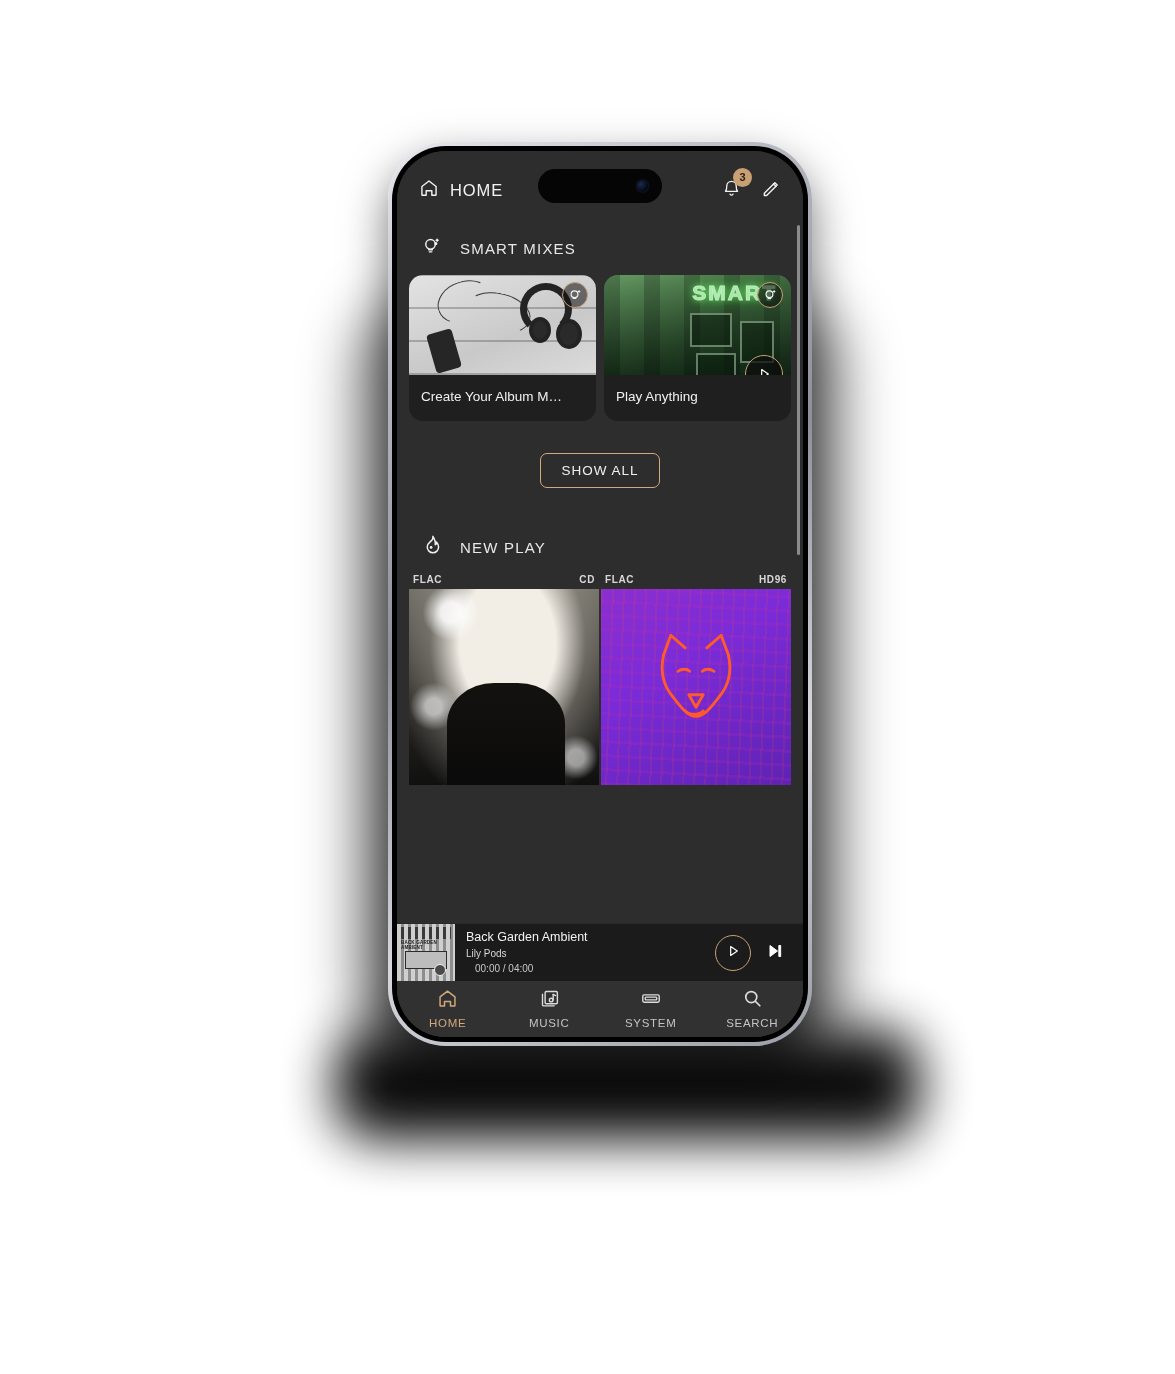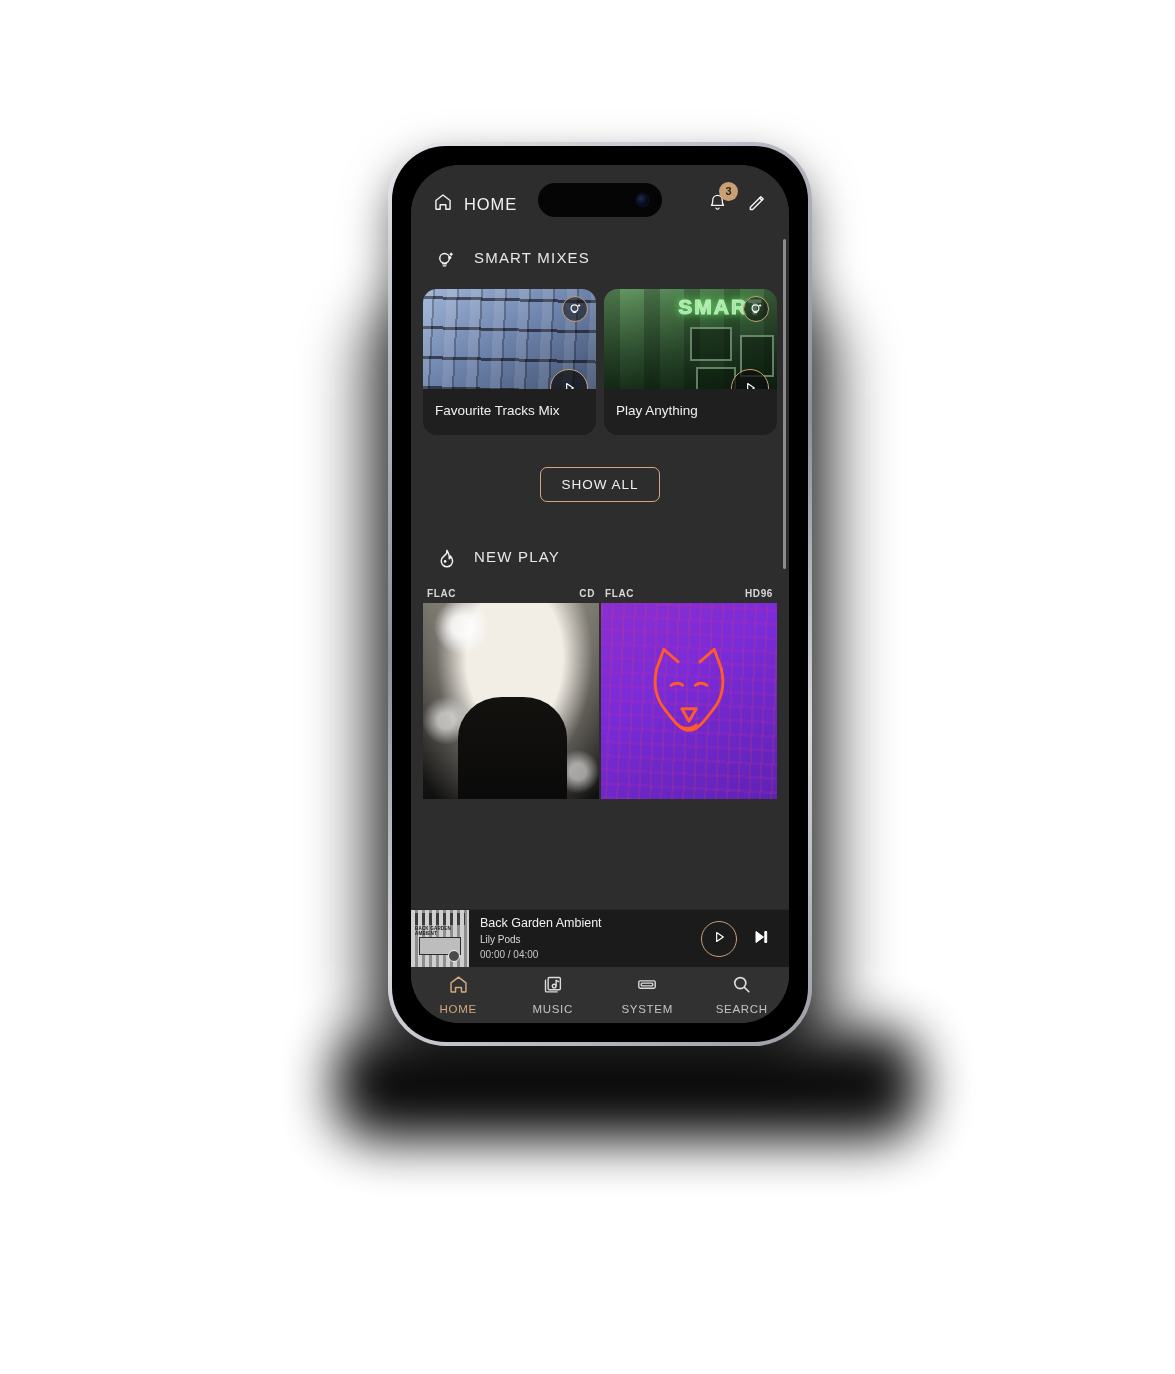--- a/index.html
+++ b/index.html
@@ -37,21 +37,21 @@
     width:424px; height:904px;
     border-radius:58px;
     background:linear-gradient(150deg,#e9eaee 0%,#b9bcc4 18%,#8d9099 45%,#d6d8de 72%,#9a9da5 100%);
     padding:4px;
     box-shadow:0 20px 45px rgba(0,0,0,.55);
   }
   .phone-inner{
     width:100%; height:100%;
     border-radius:54px;
     background:#000;
-    padding:19px;
+    padding:5px;
   }
   .screen{
     position:relative;
     width:100%; height:100%;
     border-radius:49px;
     background:#2d2d2d;
     overflow:hidden;
   }
 
   
@@ -94,21 +94,21 @@
     font-size:11px; font-weight:bold;
     display:flex; align-items:center; justify-content:center;
   }
 
   
   .body{
     position:absolute; top:62px; left:0; right:0; bottom:0;
     background:#2d2d2d;
     overflow:hidden;
   }
-  .sec-head{ display:flex; gap:17px; padding:22px 24px 14px 24px; }
+  .sec-head{ display:flex; align-items:center; gap:17px; padding:22px 24px 14px 24px; }
   .sec-title{ color:#e8e8e8; font-size:15px; letter-spacing:1.2px; }
 
   
   .grid{ display:grid; grid-template-columns:1fr 1fr; gap:8px; padding:0 12px; }
   .card{
     position:relative; background:#1f1f1f;
     border-radius:14px; overflow:hidden; height:146px;
   }
   .card-art{ position:relative; height:100px; overflow:hidden; }
   .card-label{
@@ -256,21 +256,21 @@
   .np-art .roof{ position:absolute; left:4px; top:3px; right:4px; height:12px;
       background:repeating-linear-gradient(90deg,#3a3a3a 0 3px,#cfcfcf 3px 7px); }
   .np-art .txt{ position:absolute; left:4px; top:16px; font-size:4.5px; color:#1a1a1a; font-weight:bold; letter-spacing:.2px; }
   .np-art .bench{ position:absolute; left:8px; bottom:13px; right:8px; height:18px;
       border:1.5px solid #2c2c2c; background:#bdbdbd; }
   .np-art .moon{ position:absolute; right:9px; bottom:6px; width:12px; height:12px; border-radius:50%;
       border:1.5px solid #f2f2f2; background:#4a4a4a; }
   .np-meta{ padding-left:11px; flex:1; min-width:0; }
   .np-title{ color:#f2f2f2; font-size:12.5px; line-height:1.5; white-space:nowrap; overflow:hidden; text-overflow:ellipsis; }
   .np-artist{ color:#d9d9d9; font-size:10px; line-height:1.5; }
-  .np-time{ color:#c9c9c9; font-size:10px; line-height:1.6; }
+  .np-time{ color:#c9c9c9; font-size:10px; line-height:1.6;margin-left:9px; }
   .np-ctrl{ display:flex; align-items:center; gap:14px; padding-right:18px; }
   .np-play{
     width:36px; height:36px; border-radius:50%;
     border:1.6px solid #c99f74;
     display:flex; align-items:center; justify-content:center;
   }
 
   
   .tabbar{
     position:absolute; left:0; right:0; bottom:0; height:56px;
@@ -350,40 +350,42 @@
             <path d="M8.4 16.2h4M9 18.4h2.8"></path>
             <path d="M17.6 4.6v2.2M16.5 5.7h2.2"></path>
             <circle cx="16.2" cy="9.4" r=".9" fill="#f0f0f0"></circle>
           </svg>
         </span>
         <span class="sec-title">SMART MIXES</span>
       </div>
 
       <div class="grid">
 
-
-
         <div class="card">
           <div class="card-art">
-            <div class="art-wall"></div>
+            <div class="art-head">
+              <div class="hp-wire w1"></div>
+              <div class="hp-wire w2"></div>
+              <div class="hp-cup hp1"></div>
+              <div class="hp-cup hp2"></div>
+              <div class="hp-cup hp3"></div>
+              <div class="device"></div>
+            </div>
             <div class="bulb-badge">
               <svg width="15" height="15" viewBox="0 0 24 24" fill="none" stroke="#f0f0f0" stroke-width="2" stroke-linecap="round" stroke-linejoin="round">
                 <circle cx="10.4" cy="9.8" r="5.4"></circle>
                     <path d="M8.4 16.6h4"></path>
                     <path d="M17.8 4.4v2M16.8 5.4h2"></path>
               </svg>
             </div>
-            <div class="play-badge">
-              <svg width="16" height="16" viewBox="0 0 24 24" fill="none" stroke="#ffffff" stroke-width="1.8" stroke-linejoin="round">
-                <path d="M8.5 5.3 18.5 12 8.5 18.7Z"></path>
-              </svg>
-            </div>
           </div>
-          <div class="card-label">Favourite Tracks Mix</div>
+          <div class="card-label">Create Your Album M…</div>
         </div>
+
+
 
         <div class="card">
           <div class="card-art">
             <div class="art-play">
               <div class="neon">SMART</div>
               <div class="frame f1"></div>
               <div class="frame f2"></div>
               <div class="frame f3"></div>
             </div>
             <div class="bulb-badge">

